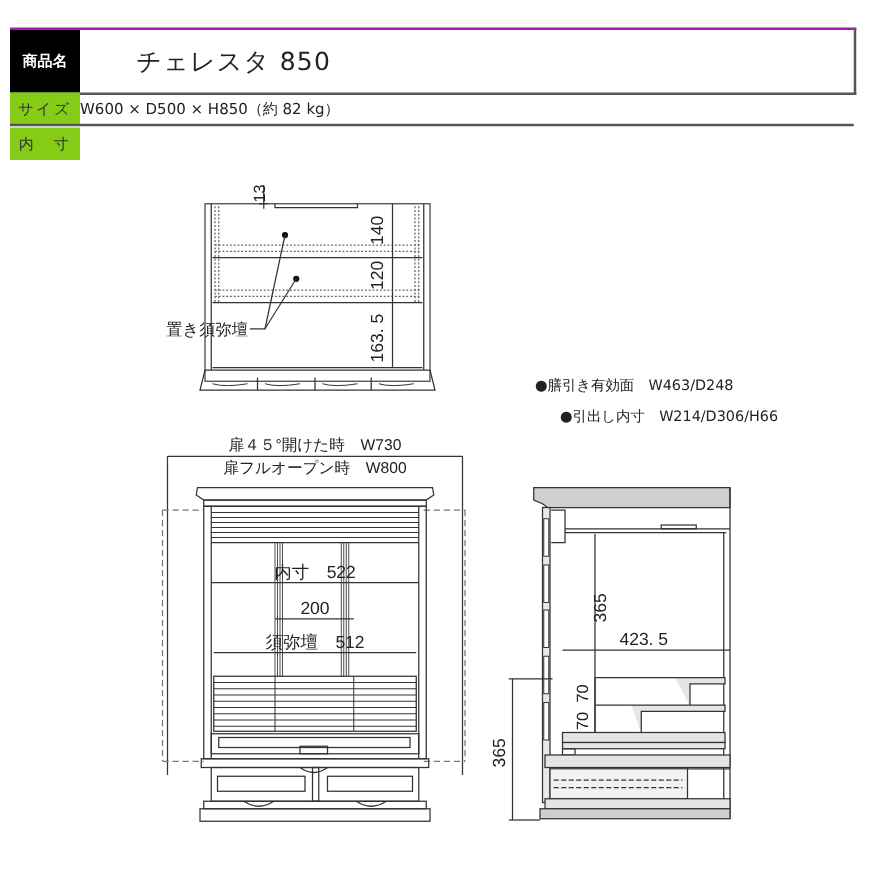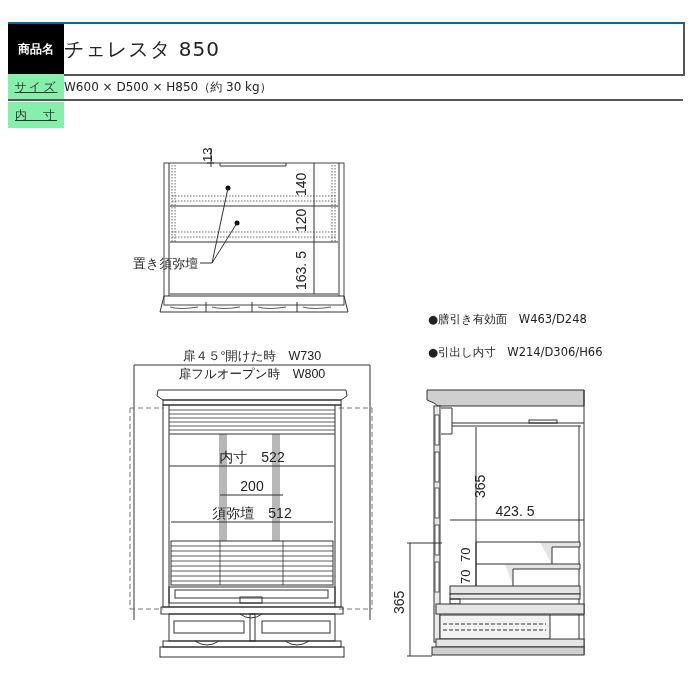--- a/index.html
+++ b/index.html
@@ -1,43 +1,43 @@
 <!DOCTYPE html>
 <html><head>
 <meta charset="utf-8">
 <style>
   html, body { margin: 0; padding: 0; background: #ffffff; }
   body { width: 700px; height: 700px; position: relative; overflow: hidden;
          font-family: "DejaVu Sans", "Liberation Sans", sans-serif; color: #222; }
   .spec-table { position: absolute; left: 8px; top: 22px; width: 675px; border-collapse: collapse; }
   .row { display: flex; position: absolute; left: 0; width: 675px; }
-  .row-name { top: 0; height: 50px; border-top: 2px solid #0369a1; border-bottom: 2px solid #555; border-right: 2px solid #555; }
+  .row-name { top: 0; height: 50px; border-top: 2px solid #a21caf; border-bottom: 2px solid #555; border-right: 2px solid #555; gap: 45px; }
   .row-size { top: 52px; height: 26px; }
   .row-inner { top: 80px; height: 26px; }
   .row-inner-sep { position: absolute; left: 0; top: 77px; width: 675px; border-top: 2px solid #555; }
   .lbl { width: 56px; display: flex; align-items: center; justify-content: center; font-size: 12px; }
   .row-name .lbl { background: #000; color: #fff; font-weight: bold; font-size: 12px; height: 50px; }
-  .row-size .lbl, .row-inner .lbl { background: #86efac; color: #333; letter-spacing: 2px; text-decoration: underline; }
+  .row-size .lbl, .row-inner .lbl { background: #84cc16; color: #333; letter-spacing: 2px; }
   .val { display: flex; align-items: center; }
   .row-name .val { font-size: 20px; color: #222; letter-spacing: 1px; }
   .row-size .val, .row-inner .val { font-size: 12px; color: #222; }
   .diagram { position: absolute; left: 0; top: 0; }
   .note { position: absolute; font-size: 11.5px; color: #222; white-space: nowrap; }
 </style>
 </head>
 <body>
 
 <div class="spec-table">
   <div class="row row-name">
     <div class="lbl">商品名</div>
     <div class="val">チェレスタ 850</div>
   </div>
   <div class="row row-size">
     <div class="lbl">サイズ</div>
-    <div class="val">W600 × D500 × H850（約 30 kg）</div>
+    <div class="val">W600 × D500 × H850（約 82 kg）</div>
   </div>
   <div class="row-inner-sep"></div>
   <div class="row row-inner">
     <div class="lbl">内　寸</div>
   </div>
 </div>
 
 <svg class="diagram" width="700" height="700" viewBox="0 0 700 700" font-family="Liberation Sans, sans-serif" fill="none" stroke="#333" stroke-width="1">
 
   <g>
@@ -223,14 +223,14 @@
   </g>
   <g fill="#222" stroke="none" font-size="14">
     <text x="485" y="498" transform="rotate(-90 485 498)" text-anchor="start">365</text>
     <text x="515" y="516" text-anchor="middle">423. 5</text>
     <text x="470" y="562" transform="rotate(-90 470 562)" text-anchor="start" font-size="13">70</text>
     <text x="470" y="584" transform="rotate(-90 470 584)" text-anchor="start" font-size="13">70</text>
     <text x="404" y="614" transform="rotate(-90 404 614)" text-anchor="start">365</text>
   </g>
 </svg>
 
-<div class="note" style="left:428px; top:312px;">●膳引き有効面　W463/D248</div>
-<div class="note" style="left:428px; top:326px;margin-top:19px;">●引出し内寸　W214/D306/H66</div>
+<div class="note" style="left:428px; top:301px;">●膳引き有効面　W463/D248</div>
+<div class="note" style="left:448px; top:326px;">●引出し内寸　W214/D306/H66</div>
 
 </body></html>

